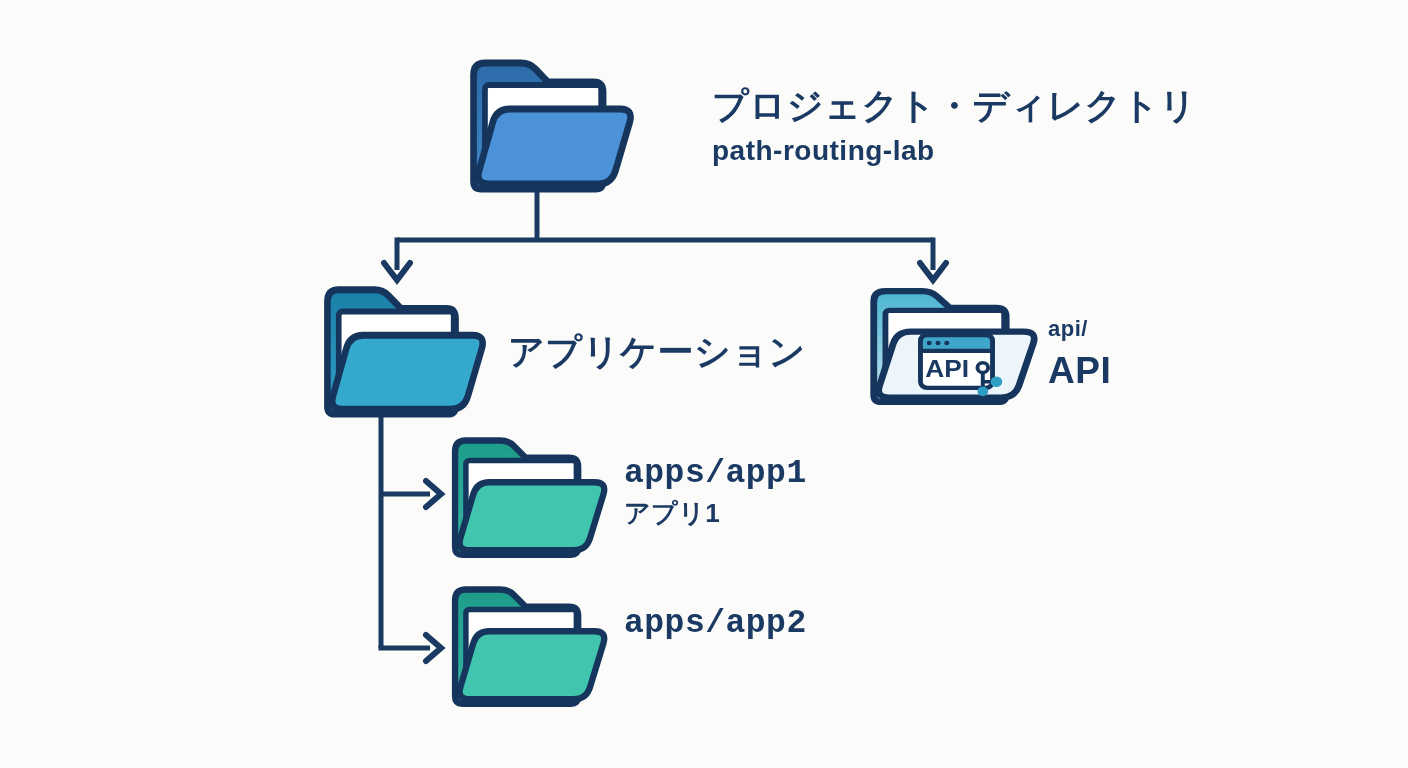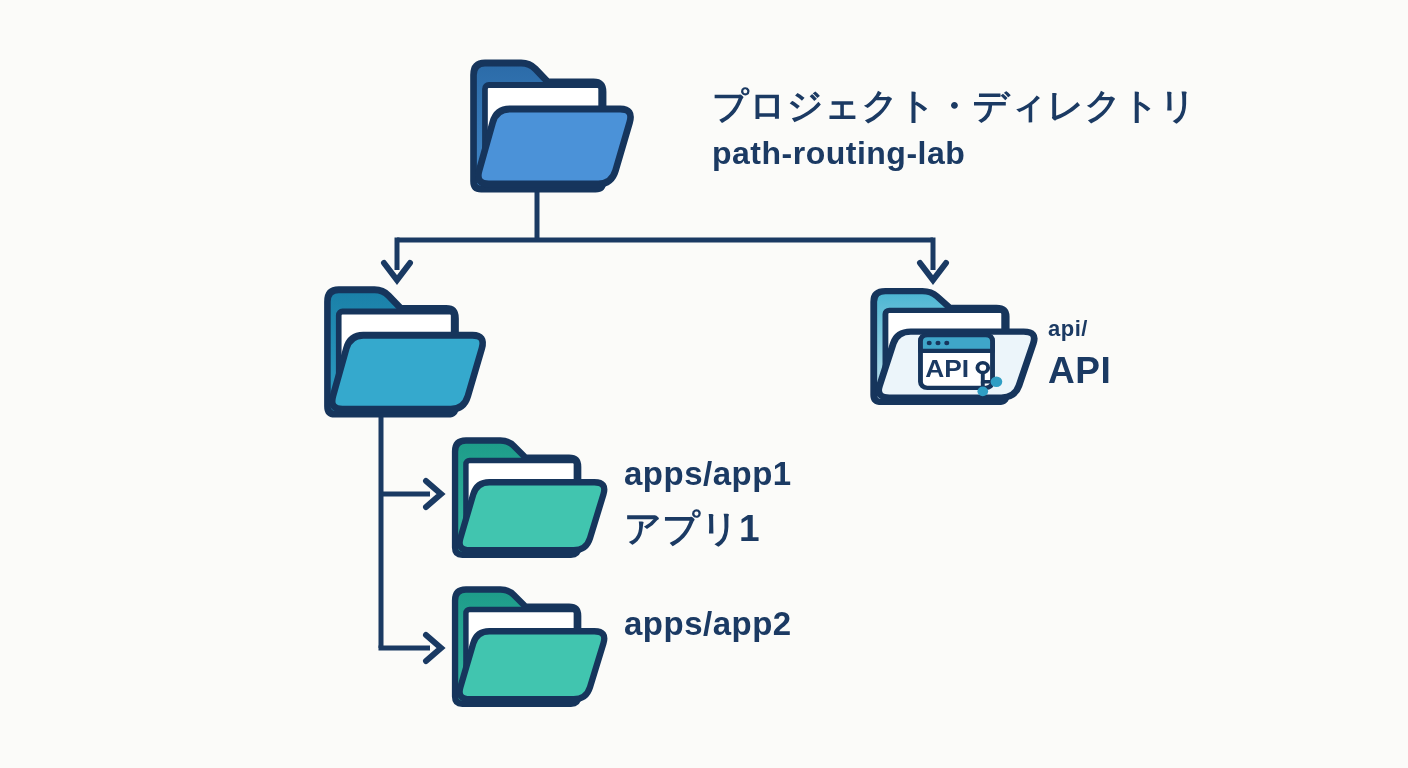--- a/index.html
+++ b/index.html
@@ -41,29 +41,29 @@
   .badge-text{fill:#1b3a63;font-weight:700;font-size:27px;font-family:"Liberation Sans","DejaVu Sans",sans-serif;}
   .badge-node-line{fill:none;stroke:#16355c;stroke-width:4;stroke-linecap:round;}
   .badge-node-ring{stroke:#16355c;stroke-width:4;}
   
   .label{
     position:absolute;color:#1b3a63;font-weight:700;
     line-height:1.22;white-space:nowrap;letter-spacing:.5px;
   }
   .l-root{left:668px;top:84px;margin-left:44px;}
   .l-root .t1{font-size:36px;}
-  .l-root .t2{font-size:32px;margin-top:6px;}
+  .l-root .t2{font-size:28px;margin-top:6px;}
   .l-apps{left:508px;top:330px;font-size:36px;}
   .l-api{left:1048px;top:316px;}
   .l-api .t1{font-size:22px;}
   .l-api .t2{font-size:37px;margin-top:5px;}
   .l-app1{left:624px;top:454px;}
   .l-app2{left:624px;top:604px;text-align:center;}
-  .l-app .t1{font-size:33px;}
-  .l-app .t2{font-size:37px;margin-top:12px;}
+  .l-app .t1{font-size:33px;font-family:Liberation Mono, monospace;}
+  .l-app .t2{font-size:26px;margin-top:4px;}
 </style>
 </head>
 <body>
 
 <div id="stage">
 
   <svg width="0" height="0" style="position:absolute" aria-hidden="true">
     <defs>
       <linearGradient id="g-root" x1="0" y1="0" x2="0" y2="1">
         <stop offset="0" stop-color="#2b6ba8"></stop>
@@ -143,20 +143,23 @@
     <path class="back" fill="url(#g-app)" d="M10 134 L10 28 Q10 16 22 16 L60 16 Q69 16 75 22 L88 35 L136 35 Q146 35 146 45 L146 134 Q146 142 138 142 L18 142 Q10 142 10 134 Z"></path>
     <rect class="paper" x="22" y="38" width="122" height="98" rx="4" fill="#ffffff"></rect>
     <path class="front" d="M26 137 L141 137 Q155 137 159.1 123.6 L173.9 75.4 Q178 62 164 62 L48 62 Q34 62 30.1 75.4 L15.9 123.6 Q12 137 26 137 Z" fill="#41c5af"></path>
   </svg>
 
   <div class="label l-root">
     <div class="t1">プロジェクト・ディレクトリ</div>
     <div class="t2">path-routing-lab</div>
   </div>
 
+  <div class="label l-apps">
+    <div class="t1">アプリケーション</div>
+  </div>
 
   <div class="label l-api">
     <div class="t1">api/</div>
     <div class="t2">API</div>
   </div>
 
   <div class="label l-app l-app1">
     <div class="t1">apps/app1</div>
     <div class="t2">アプリ1</div>
   </div>

